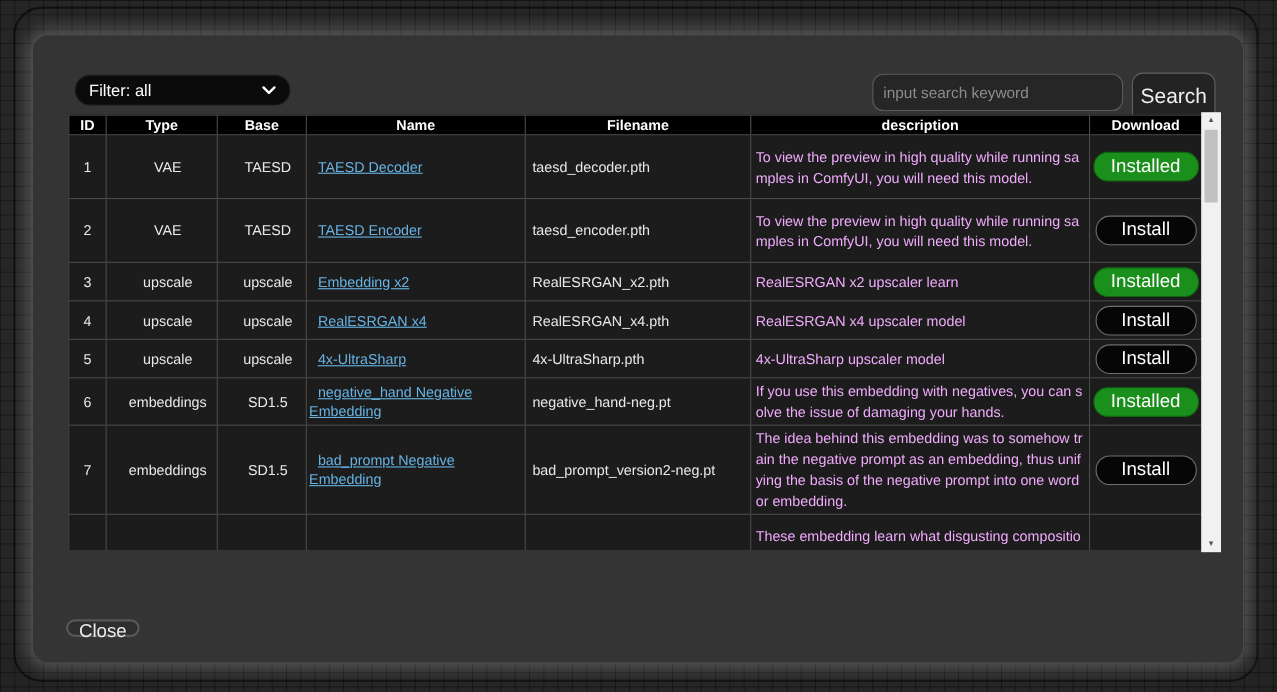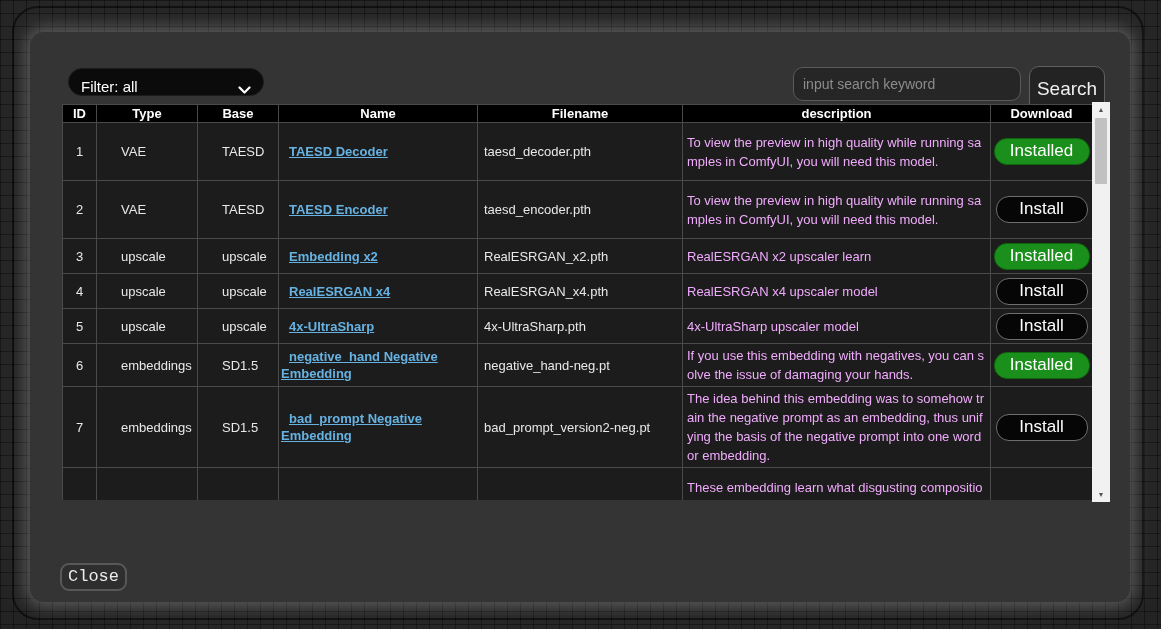--- a/index.html
+++ b/index.html
@@ -32,21 +32,21 @@
   .dialog{
     position:absolute;left:30px;top:32px;width:1100px;height:570px;
     background:#343434;border-radius:14px;
     box-shadow:0 0 16px 5px rgba(200,200,200,0.32);
     z-index:2;
   }
   
   .filter-select{
     position:absolute;left:38px;top:36px;width:196px;height:28px;
     background:#0b0b0b;border:1px solid #1c1c1c;border-radius:14px;
-    color:#fff;font-size:15px;display:flex;align-items:flex-end;
+    color:#fff;font-size:15px;display:flex;align-items:center;
     justify-content:space-between;padding:0 12px;cursor:pointer;
   }
   .search-input{
     position:absolute;left:763px;top:35px;width:228px;height:29px;
     background:#262626;border:1px solid #5a5a5a;border-radius:10px;
     color:#ddd;font-size:14px;padding:16px 9px;outline:none;
     font-family:"Liberation Sans","DejaVu Sans",sans-serif;
   }
   .search-input::placeholder{color:#8c8c8c;}
   .search-btn{
@@ -64,35 +64,35 @@
     border-collapse:collapse;table-layout:fixed;width:1030px;
     font-size:13px;color:#e8e8e8;
   }
   th,td{border:1px solid #4a4a4a;vertical-align:middle;}
   thead th{
     background:#000;color:#fff;font-weight:bold;height:16px;
     text-align:center;padding:1px 2px;font-size:13px;
   }
   tbody td{background:#1c1c1c;}
   td.col-id{text-align:center;}
-  td.col-type,td.col-base{padding-left:24px;}
+  td.col-type,td.col-base{padding-left:12px;text-align:center;}
   td.col-filename{padding-left:6px;}
   td.col-name{padding-left:2px;text-indent:8px;line-height:17px;}
   td.col-desc{
     padding:2px 4px;line-height:19px;color:#f0abfc;
     word-break:break-all;
   }
   td.col-download{text-align:center;}
   tr.r1 td,tr.r2 td{height:58px;}
   tr.r3 td,tr.r4 td,tr.r5 td{height:35px;}
   tr.r6 td{height:39px;}
   tr.r7 td{height:77px;margin-left:16px;}
   tr.r8 td{height:58px;}
   .name-link{
-    color:var(--link);font-weight:bold;text-decoration:underline;cursor:pointer;text-align:center;
+    color:var(--link);font-weight:normal;text-decoration:underline;cursor:pointer;text-align:center;
   }
   .dl-btn{
     font-family:"Liberation Sans","DejaVu Sans",sans-serif;
     font-size:17px;color:#fff;border-radius:13px;height:27px;
     min-width:96px;padding:0 12px 2px 12px;cursor:pointer;line-height:1;
   }
   .dl-installed{background:var(--green);border:1px solid #10660f;}
   .dl-install{background:#060606;border:1px solid #6e6e6e;min-width:92px;}
   
   .scrollbar{
@@ -105,24 +105,24 @@
     cursor:pointer;user-select:none;
   }
   .sb-arrow.up{top:0;}
   .sb-arrow.down{bottom:0;}
   .sb-thumb{
     position:absolute;left:3px;top:16px;width:12px;height:66px;
     background:#c1c1c1;border-radius:1px;cursor:pointer;
   }
   
   .close-btn{
-    position:absolute;left:30px;top:531px;width:67px;height:28px;
+    position:absolute;left:30px;top:531px;width:67px;height:16px;
     background:#2e2e2e;border:2px solid #585858;border-radius:9px;
     color:#ececec;font-size:17px;line-height:1;cursor:pointer;
-    font-family:Liberation Mono, monospace;padding:0 4px 2px 4px;
+    font-family:Liberation Sans, sans-serif;padding:0 4px 2px 4px;
   }
 </style>
 </head>
 <body>
 
 <div class="page">
   <div class="frame"></div>
 
   <div class="dialog">
 

